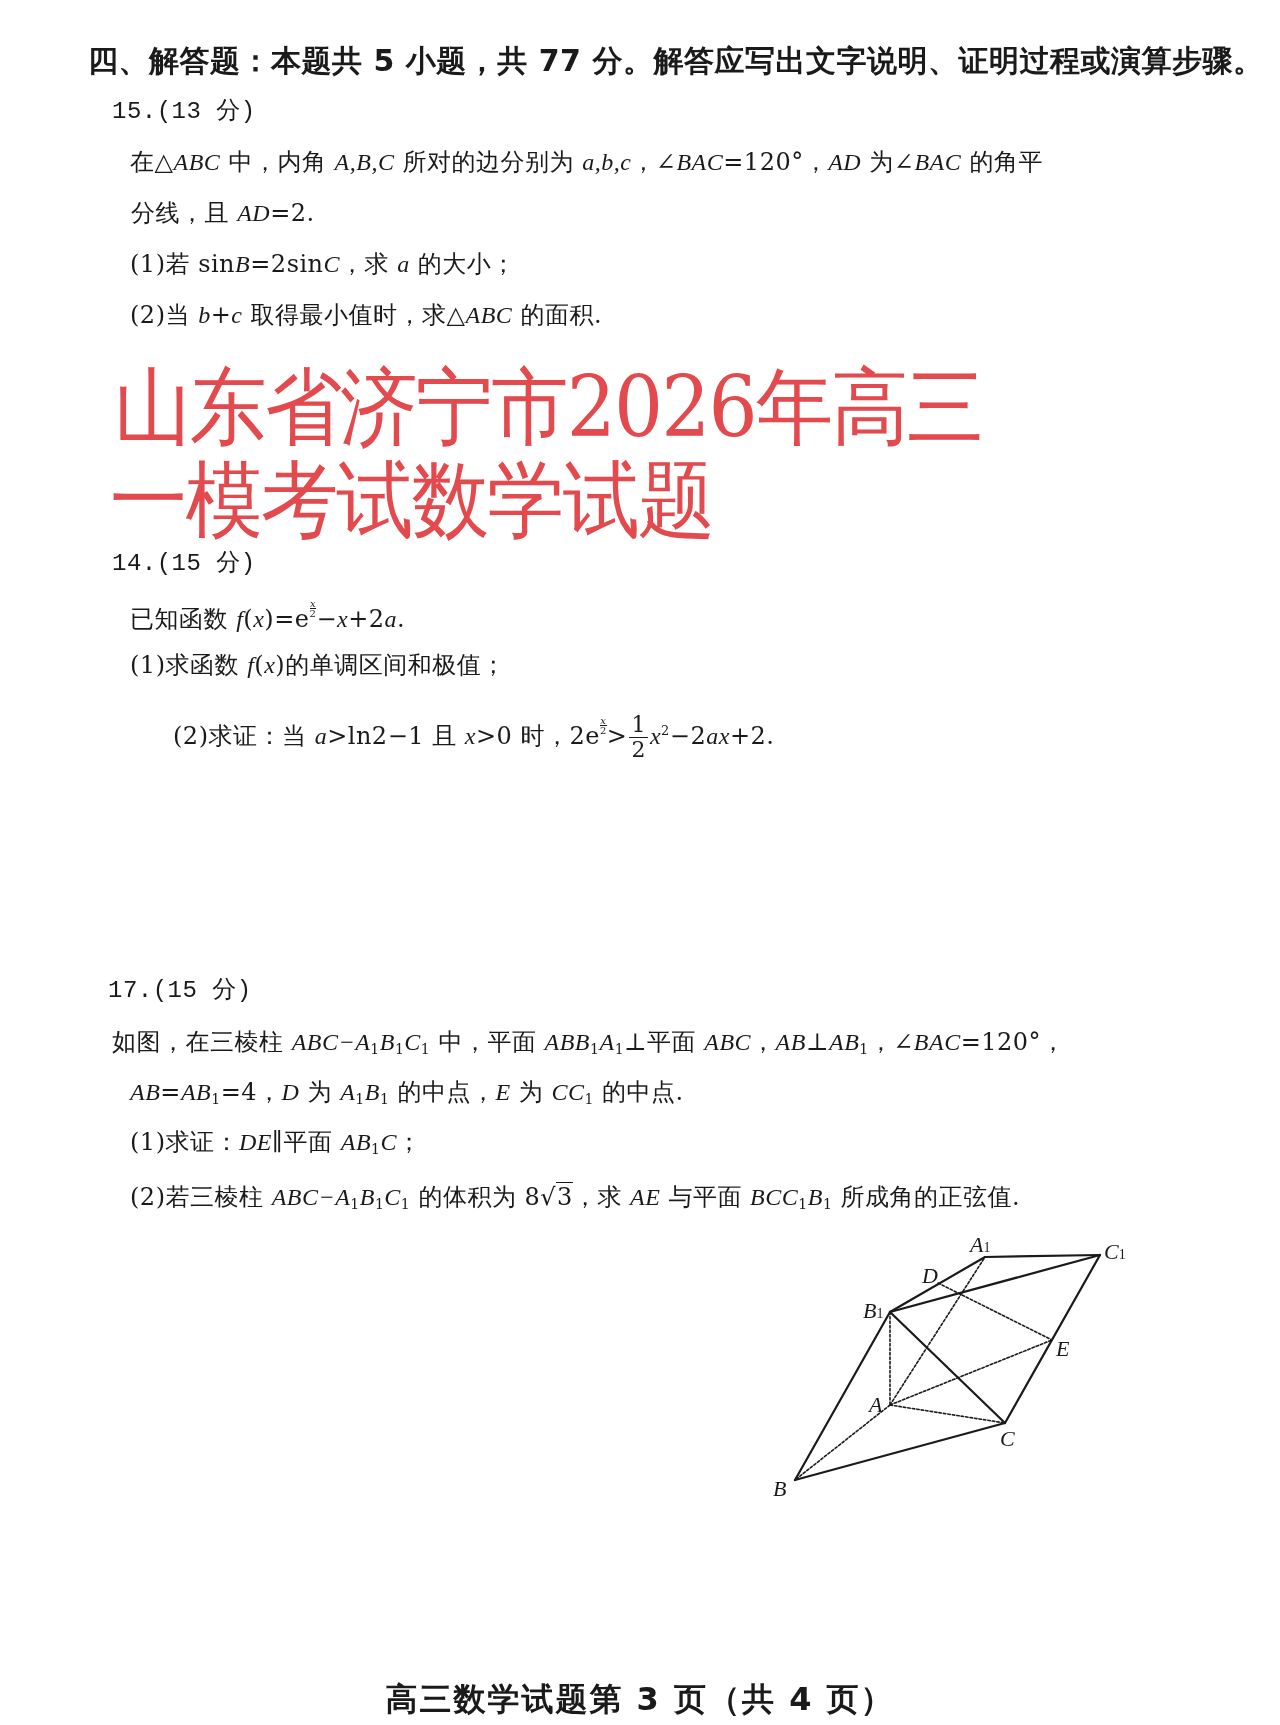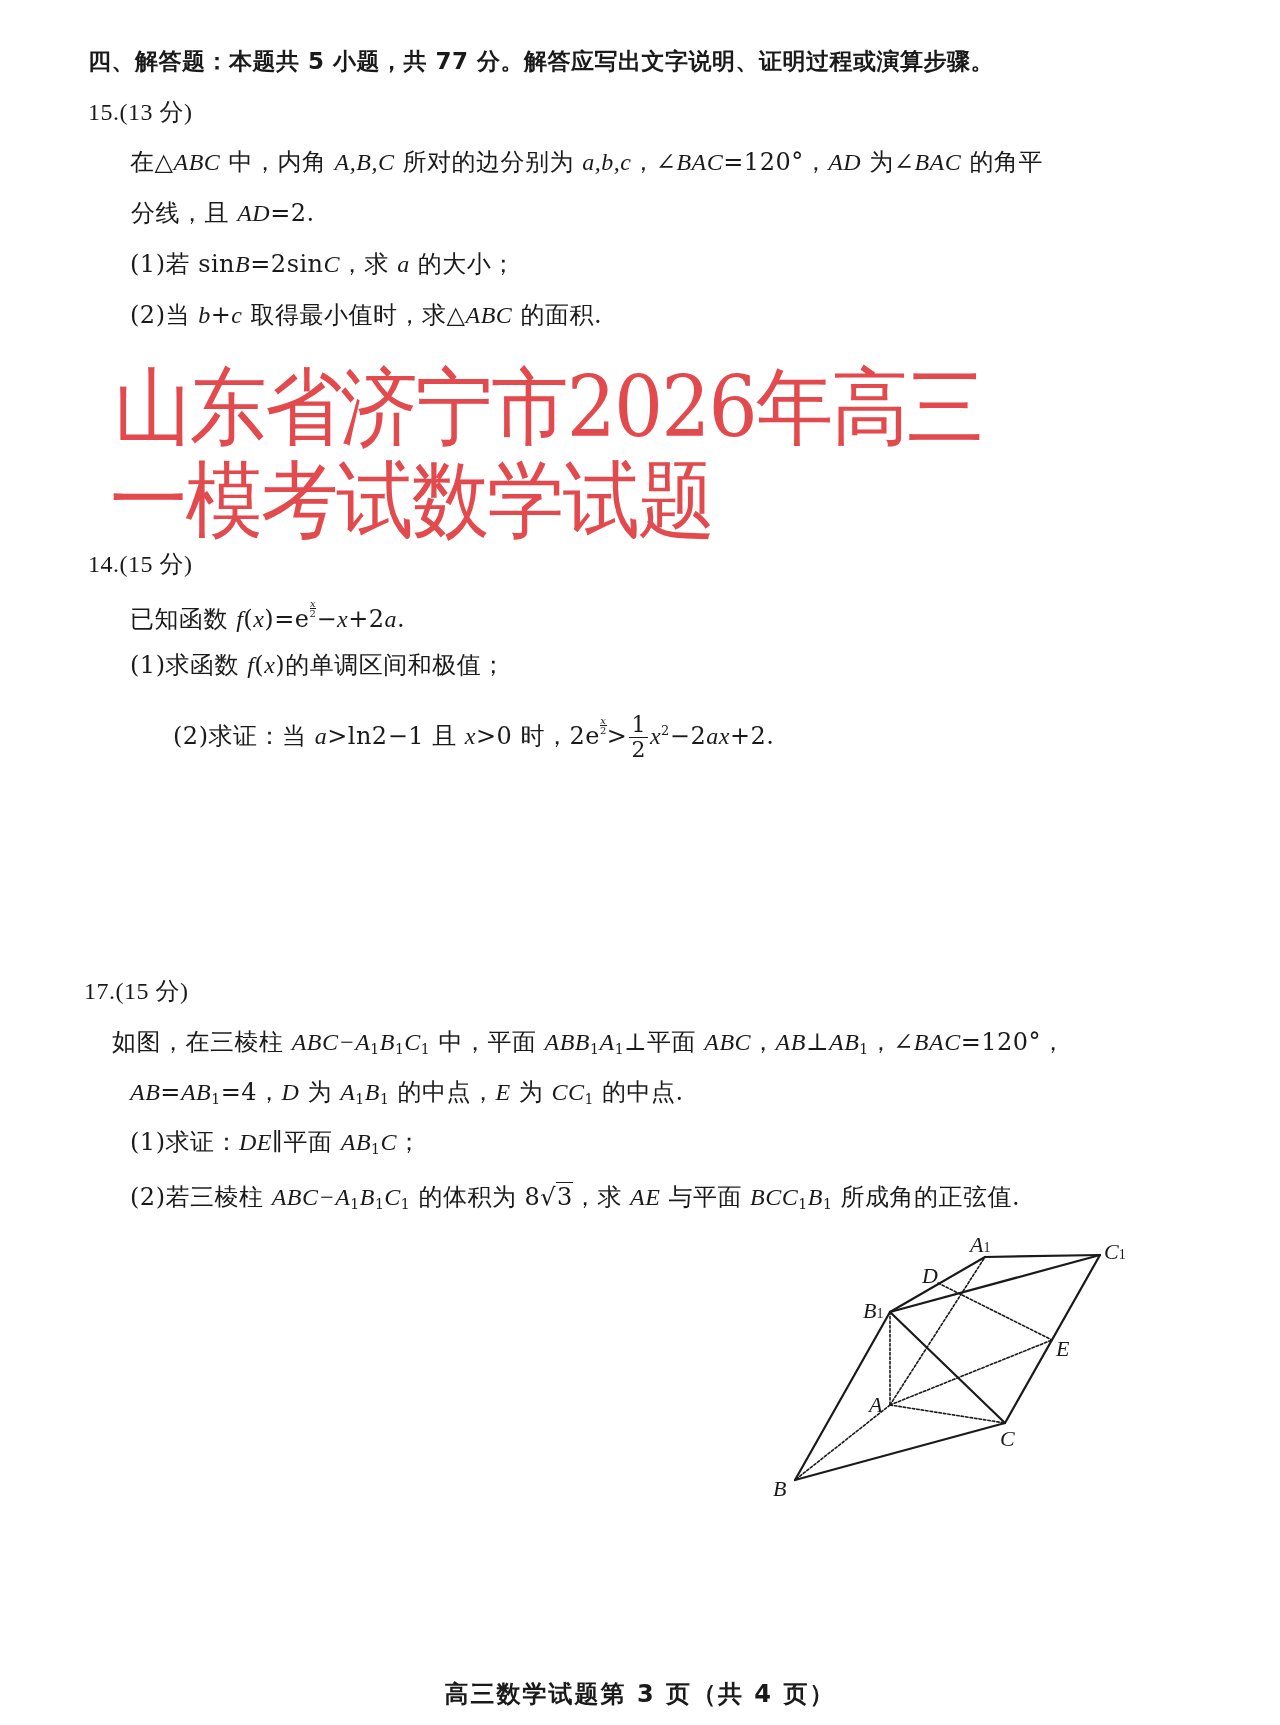--- a/index.html
+++ b/index.html
@@ -5,22 +5,22 @@
   html, body { margin: 0; padding: 0; background: #ffffff; }
   body {
     width: 1280px; height: 1725px; position: relative; overflow: hidden;
     font-family: "DejaVu Serif", "Liberation Serif", serif;
     color: #1a1a1a;
   }
   .line {
     position: absolute; white-space: nowrap;
     font-size: 24px; line-height: 30px; letter-spacing: 0.5px;
   }
-  .hdr { font-family: "DejaVu Sans", "Liberation Sans", sans-serif; font-weight: bold; font-size: 23px; }
-  .num { font-family: Liberation Serif, serif; }
+  .hdr { font-family: "DejaVu Sans", "Liberation Sans", sans-serif; font-weight: bold; font-size: 30px; }
+  .num { font-family: Liberation Mono, monospace; margin-left: 24px; }
   i, .it { font-family: "Liberation Serif", "DejaVu Serif", serif; font-style: italic; text-align: center; }
   sub { font-size: 14px; vertical-align: -4px; line-height: 0; }
   sup { font-size: 13px; line-height: 0; }
   .frac {
     display: inline-block; vertical-align: middle; text-align: center;
     font-size: 22px; line-height: 24px; margin: 0 2px;
   }
   .frac span { display: block; padding: 0 2px; }
   .frac .top { border-bottom: 1.5px solid #1a1a1a; }
   .expfrac {
@@ -32,21 +32,21 @@
   .watermark {
     position: absolute; left: 114px; color: #e24a4e;
     font-family: "DejaVu Serif", "Liberation Serif", serif;
     font-size: 84px; line-height: 90px; letter-spacing: -2px;
     transform: scaleX(0.92); transform-origin: left top;
     white-space: nowrap;
   }
   .footer {
     position: absolute; left: 0; width: 1280px; top: 1678px; text-align: center;
     font-family: "DejaVu Sans", "Liberation Sans", sans-serif; font-weight: bold;
-    font-size: 24px; letter-spacing: 2px;
+    font-size: 32px; letter-spacing: 2px;
   }
   svg.figure { position: absolute; left: 0; top: 0; }
   .lbl { font-family: "Liberation Serif", "DejaVu Serif", serif; font-style: italic; font-size: 22px; fill: #1a1a1a; }
   .lblsub { font-size: 14px; font-style: normal; }
 </style>
 </head>
 <body>
 
 <div class="line hdr" style="left:88px; top:46px;">四、解答题：本题共 5 小题，共 77 分。解答应写出文字说明、证明过程或演算步骤。</div>
 

